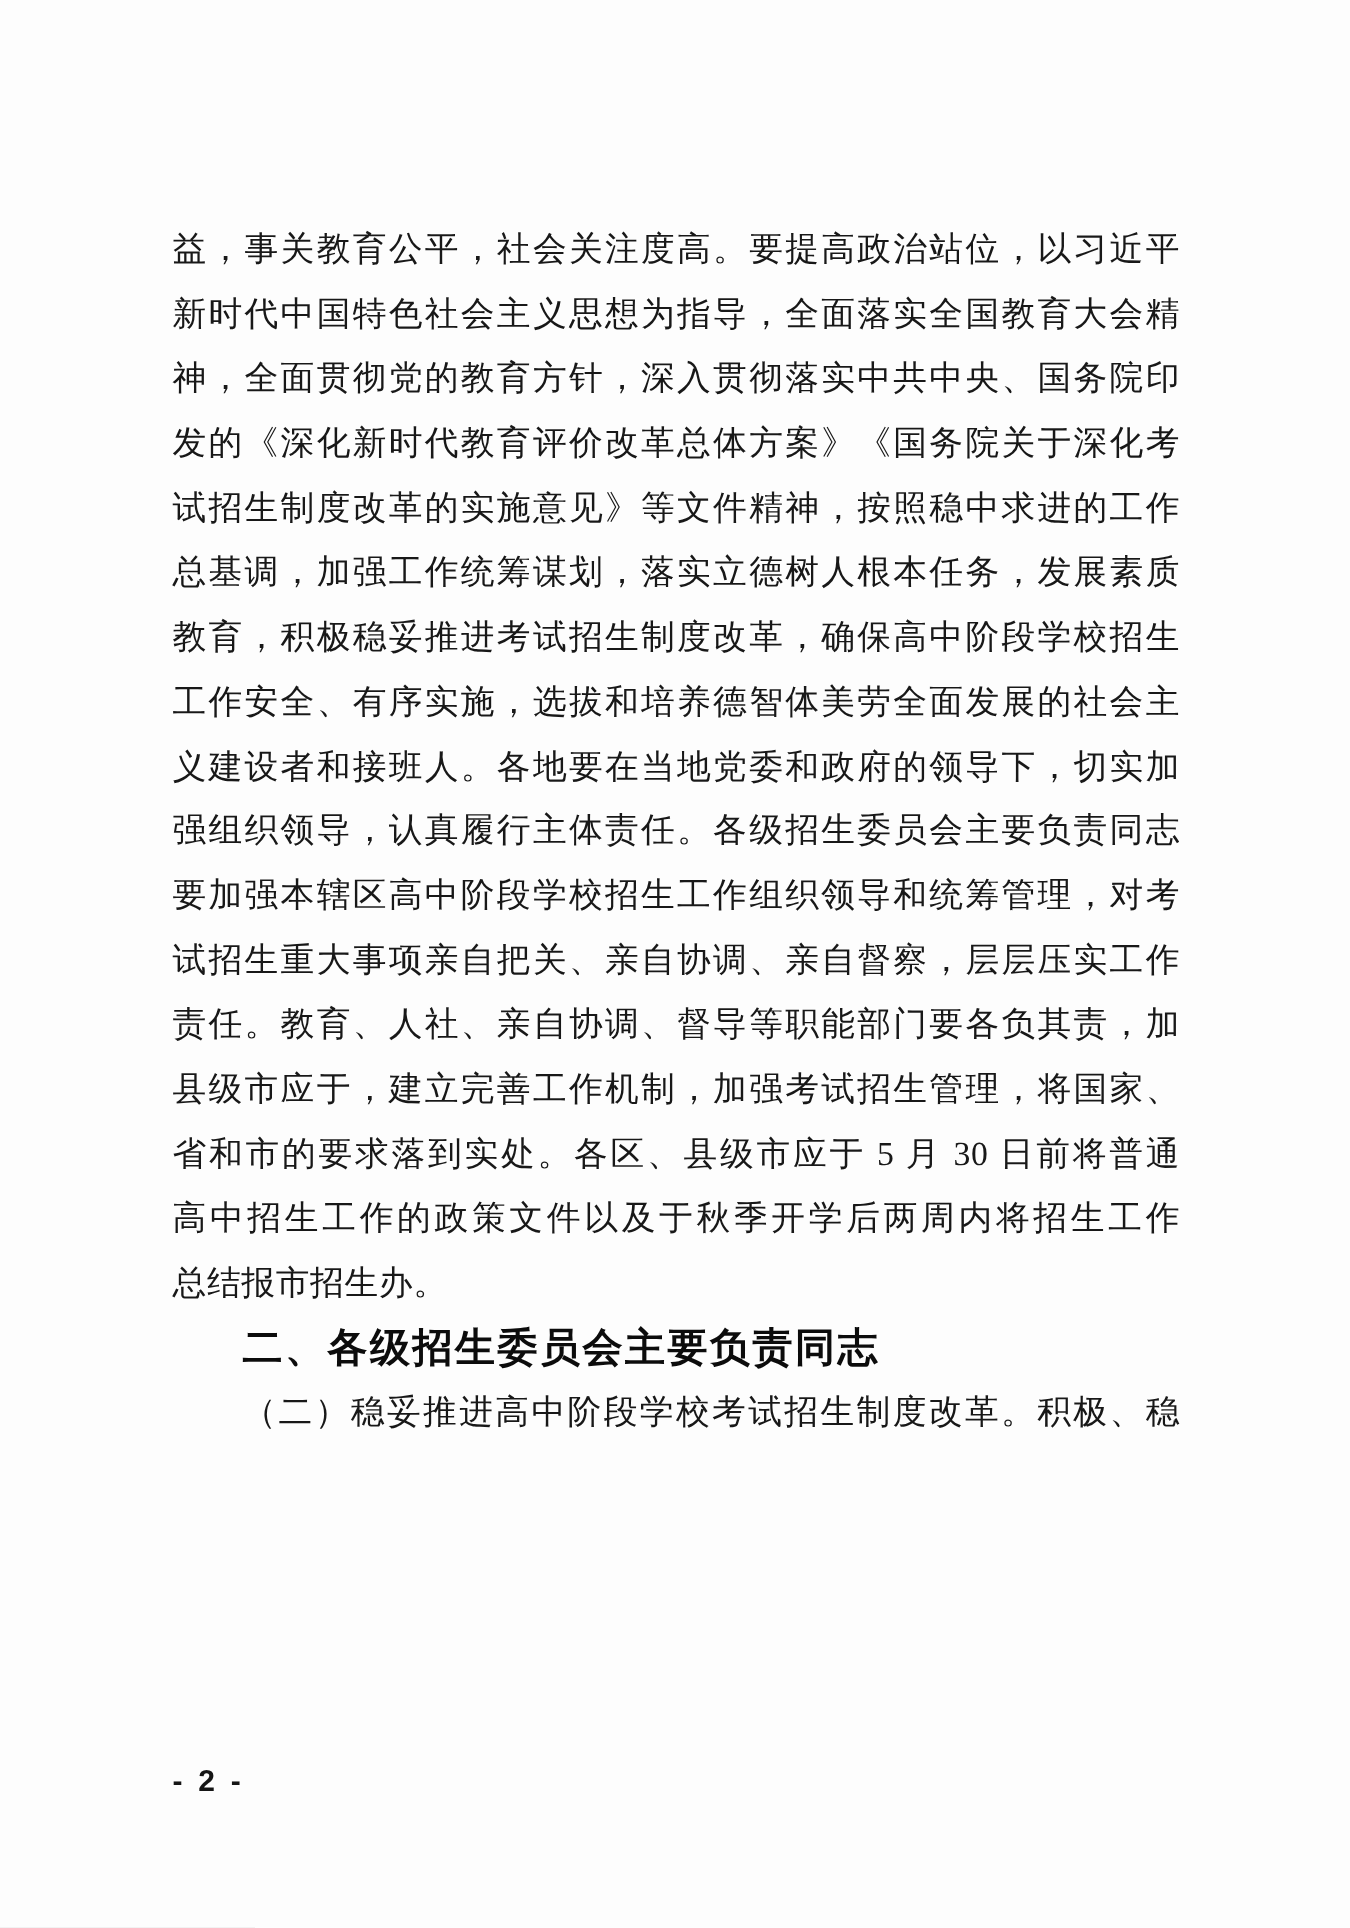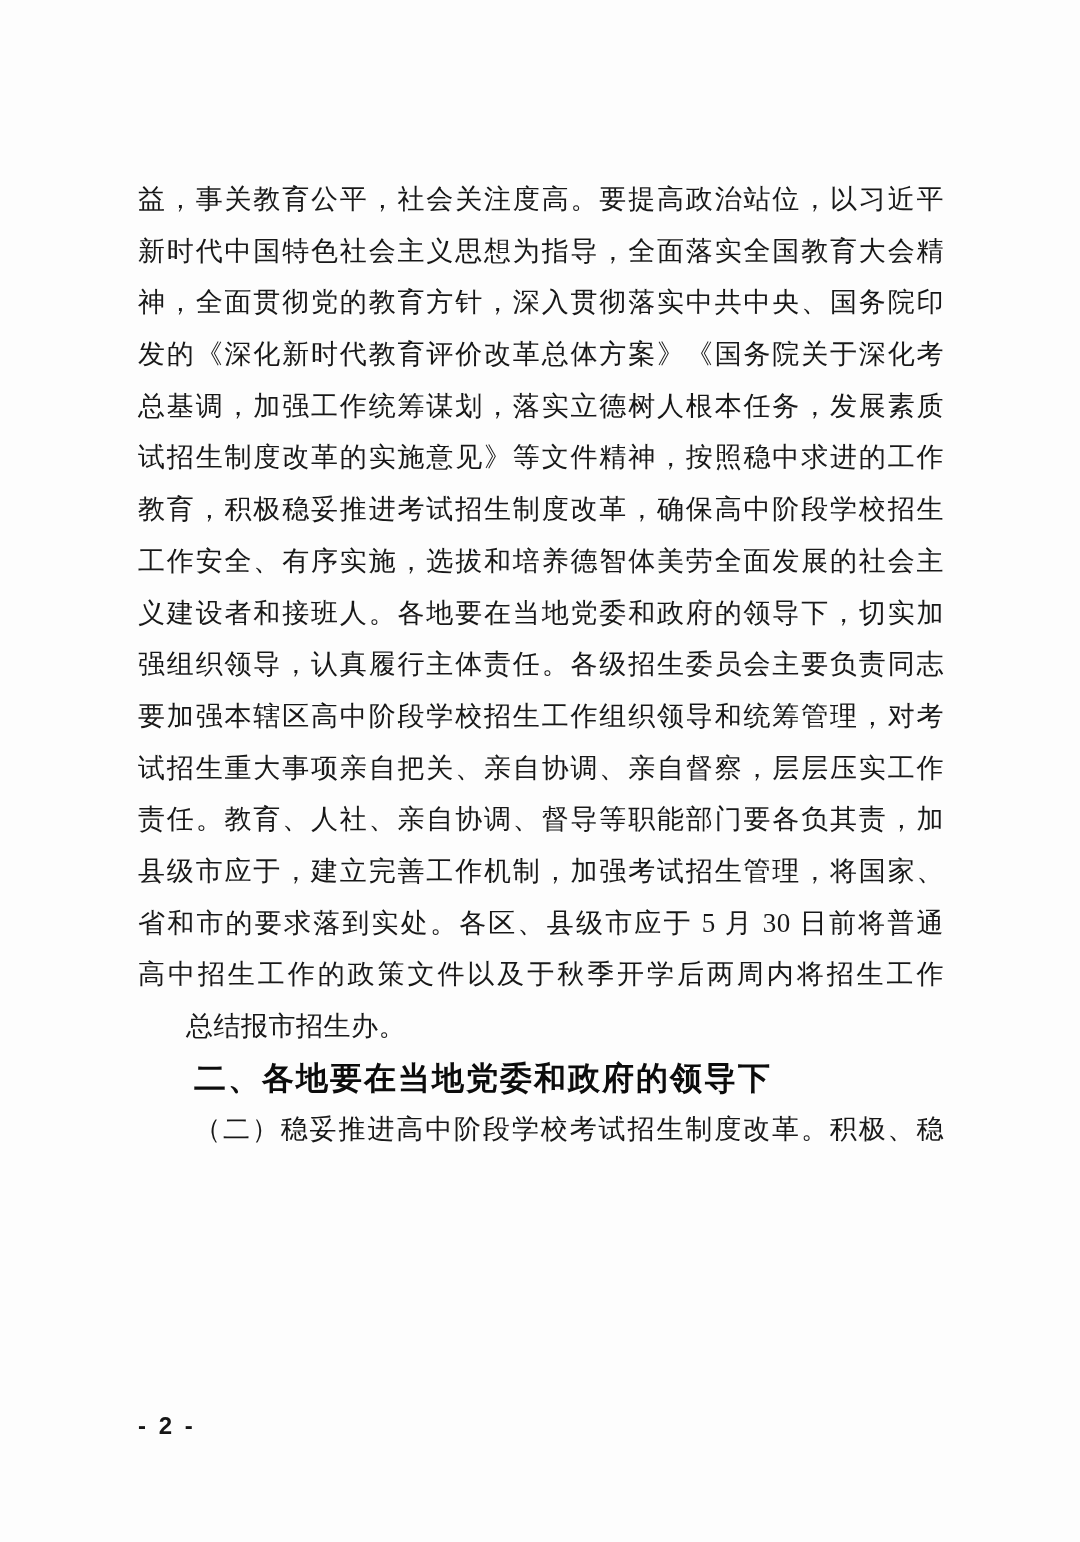--- a/index.html
+++ b/index.html
@@ -36,21 +36,20 @@
     text-align: justify;
     text-align-last: justify;
     text-justify: inter-character;
     letter-spacing: 0.5px;
   }
 
   
   .line.short {
     text-align: left;
     text-align-last: left;
-    margin-left: 48px;
   }
 
   
   .line.indent {
     padding-left: 56px;
   }
 
   .line.heading {
     font-family: "Liberation Sans", "DejaVu Sans", sans-serif;
     font-weight: 700;
@@ -77,36 +76,36 @@
 
 <div class="page">
 
   <div class="text-block">
 
     <div>
       <div class="line">益，事关教育公平，社会关注度高。要提高政治站位，以习近平</div>
       <div class="line">新时代中国特色社会主义思想为指导，全面落实全国教育大会精</div>
       <div class="line">神，全面贯彻党的教育方针，深入贯彻落实中共中央、国务院印</div>
       <div class="line">发的《深化新时代教育评价改革总体方案》《国务院关于深化考</div>
+      <div class="line">试招生制度改革的实施意见》等文件精神，按照稳中求进的工作</div>
       <div class="line">总基调，加强工作统筹谋划，落实立德树人根本任务，发展素质</div>
-      <div class="line">试招生制度改革的实施意见》等文件精神，按照稳中求进的工作</div>
       <div class="line">教育，积极稳妥推进考试招生制度改革，确保高中阶段学校招生</div>
       <div class="line">工作安全、有序实施，选拔和培养德智体美劳全面发展的社会主</div>
       <div class="line">义建设者和接班人。各地要在当地党委和政府的领导下，切实加</div>
       <div class="line">强组织领导，认真履行主体责任。各级招生委员会主要负责同志</div>
       <div class="line">要加强本辖区高中阶段学校招生工作组织领导和统筹管理，对考</div>
       <div class="line">试招生重大事项亲自把关、亲自协调、亲自督察，层层压实工作</div>
       <div class="line">责任。教育、人社、亲自协调、督导等职能部门要各负其责，加</div>
       <div class="line">县级市应于，建立完善工作机制，加强考试招生管理，将国家、</div>
       <div class="line">省和市的要求落到实处。各区、县级市应于 5 月 30 日前将普通</div>
       <div class="line">高中招生工作的政策文件以及于秋季开学后两周内将招生工作</div>
       <div class="line short">总结报市招生办。</div>
     </div>
 
-    <div class="line heading indent">二、各地要在当地党委和政府的领导下</div>
+    <div class="line heading indent">二、各级招生委员会主要负责同志</div>
 
 
     <div>
       <div class="line indent">（二）稳妥推进高中阶段学校考试招生制度改革。积极、稳</div>
     </div>
 
   </div>
 
   <div class="page-footer">- 2 -</div>
 

